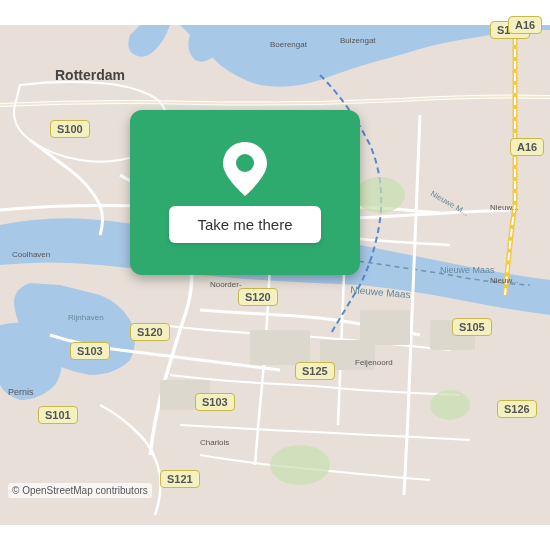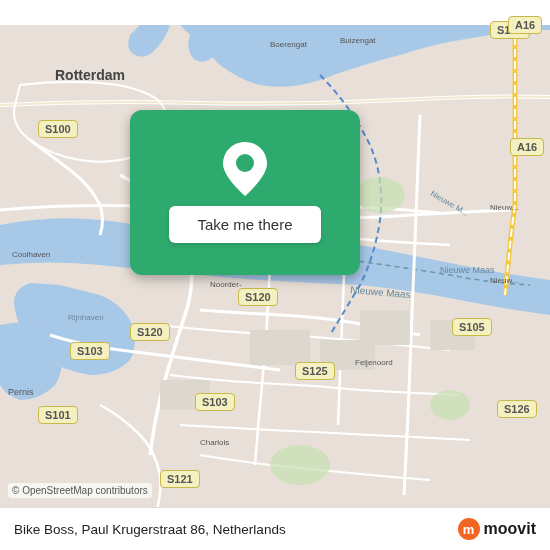--- a/index.html
+++ b/index.html
@@ -229,21 +229,21 @@
 
     <text x="68" y="295" font-family="Arial" font-size="8" fill="#668899">Rijnhaven</text>
 
     <text x="8" y="370" font-family="Arial" font-size="9" fill="#555">Pernis</text>
 
     <text x="490" y="185" font-family="Arial" font-size="8" fill="#555">Nieuw...</text>
     <text x="490" y="258" font-family="Arial" font-size="8" fill="#555">Nieuw...</text>
 
   </svg>
 
-  <div class="route-badge" style="top:120px;left:38px">
+  <div class="route-badge" style="top:120px;left:50px">
     <span>S100</span>
   </div>
   <div class="route-badge" style="top:21px;left:490px">
     <span>S108</span>
   </div>
   <div class="route-badge" style="top:16px;left:508px;background:#f5f0c0;border-color:#c8b84a;">
     <span>A16</span>
   </div>
   <div class="route-badge" style="top:138px;left:510px;background:#f5f0c0;border-color:#c8b84a;">
     <span>A16</span>
@@ -287,21 +287,14 @@
 
         <path d="M22 0 C10 0 0 9 0 22 C0 35 22 54 22 54 C22 54 44 35 44 22 C44 9 34 0 22 0 Z" fill="white"></path>
 
         <circle cx="22" cy="21" r="9" fill="#2eaa6e"></circle>
       </svg>
     </div>
 
     <button id="take-me-button">Take me there</button>
   </div>
 
-  <div id="info-bar">
-    <span id="location-text">Bike Boss, Paul Krugerstraat 86, Netherlands</span>
-    <div id="moovit-logo">
-      <div id="moovit-logo-m">m</div>
-      <span id="moovit-logo-text">moovit</span>
-    </div>
-  </div>
 
 </div>
 
 </body></html>

